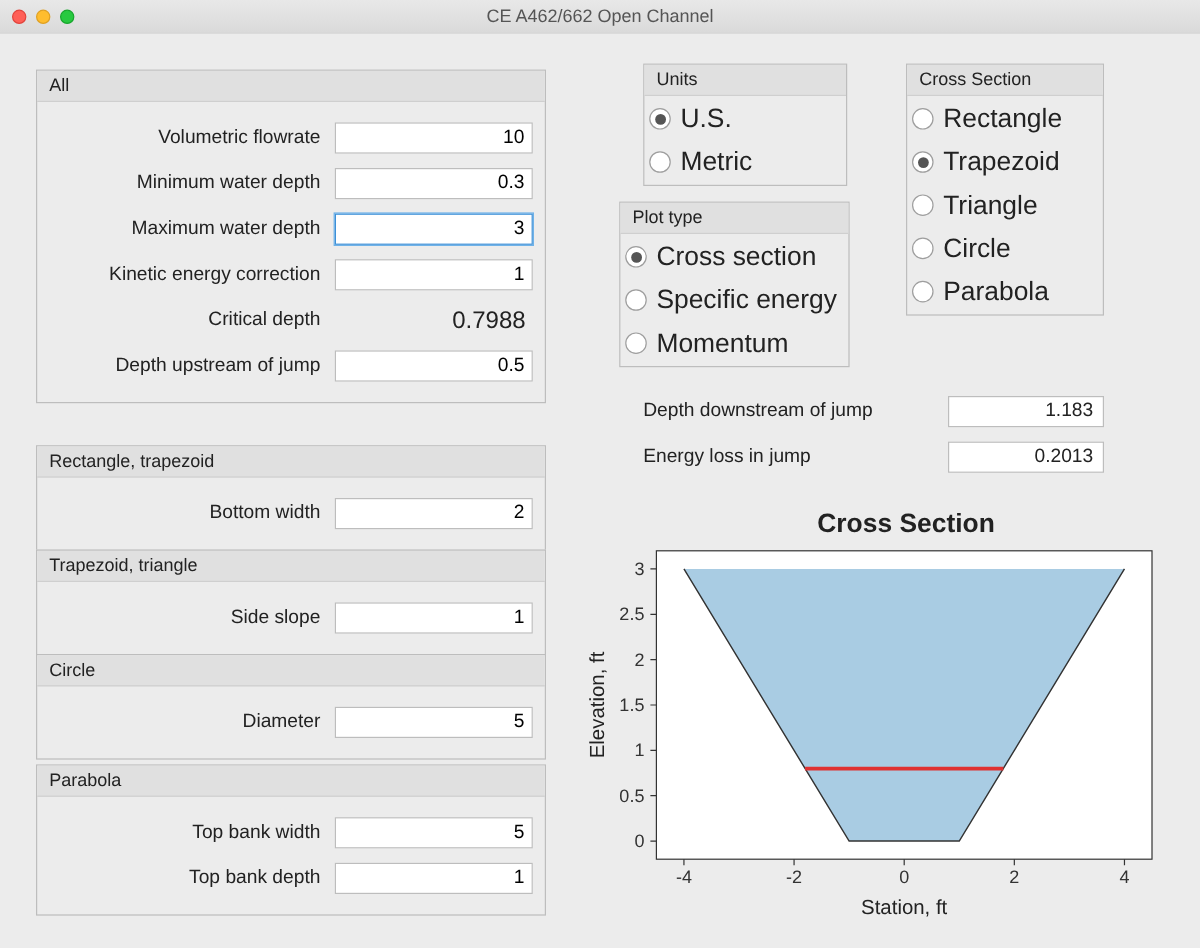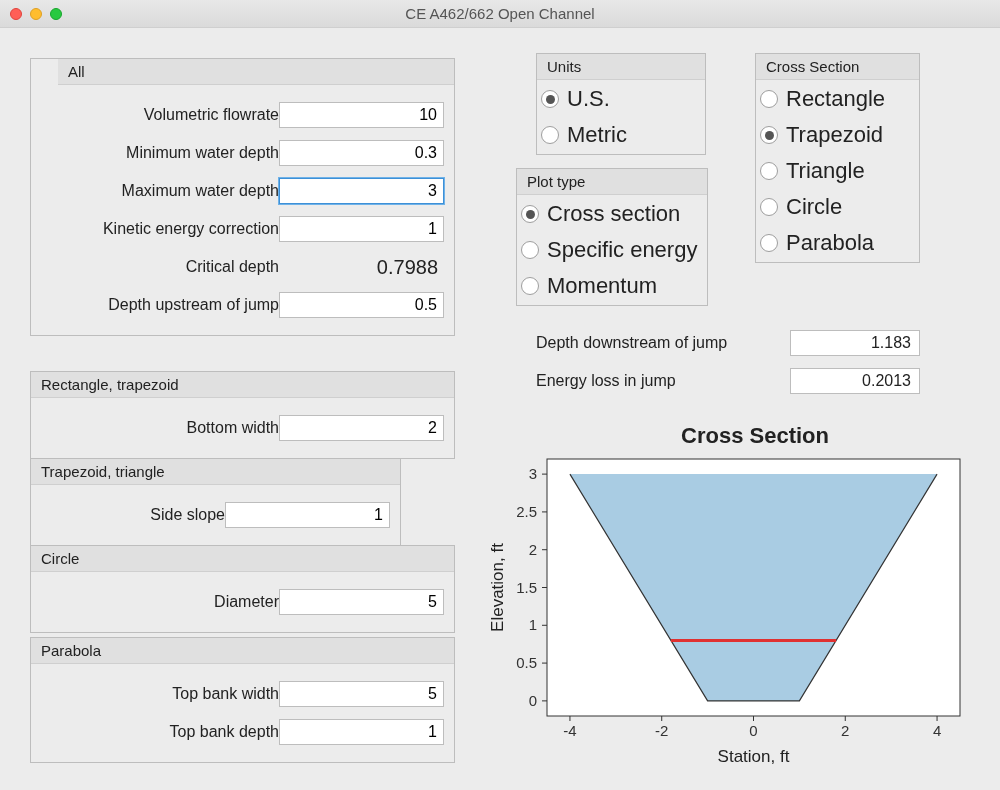--- a/index.html
+++ b/index.html
@@ -46,21 +46,21 @@
   }
   .panel-header {
     background: #E0E0E0;
     border-bottom: 1px solid #CFCFCF;
     padding: 4px 10px;
     font-size: 15px;
   }
   .panel-body { padding: 8px 10px; }
   .row {
     display: flex; align-items: center; justify-content: flex-start;
-    gap: 0; margin: 6px 0; height: 32px;
+    gap: 12px; margin: 6px 0; height: 32px;
   }
   .row label { flex: 1; text-align: right; font-size: 16px; }
   .row input[type=text] {
     width: 165px; height: 26px;
     border: 1px solid #BDBDBD;
     background: #fff;
     font-size: 16px;
     text-align: right;
     padding: 0 6px;
   }
@@ -108,21 +108,21 @@
   <div class="traffic">
     <div class="dot red"></div>
     <div class="dot yellow"></div>
     <div class="dot green"></div>
   </div>
   <div class="title">CE A462/662 Open Channel</div>
 </div>
 
 <div class="content">
 
-  <div class="panel" style="left:30px; top:30px; width:425px;padding-left:27px;">
+  <div class="panel" style="left:30px; top:30px; width:425px;">
     <div class="panel-header">All</div>
     <div class="panel-body">
       <div class="row">
         <label>Volumetric flowrate</label>
         <input type="text" value="10" style="">
       </div>
       <div class="row">
         <label>Minimum water depth</label>
         <input type="text" value="0.3" style="">
       </div>
@@ -148,21 +148,21 @@
   <div class="panel" style="left:30px; top:343px; width:425px;">
     <div class="panel-header">Rectangle, trapezoid</div>
     <div class="panel-body">
       <div class="row">
         <label>Bottom width</label>
         <input type="text" value="2" style="">
       </div>
     </div>
   </div>
 
-  <div class="panel" style="left:30px; top:430px; width:371px;">
+  <div class="panel" style="left:30px; top:430px; width:425px;">
     <div class="panel-header">Trapezoid, triangle</div>
     <div class="panel-body">
       <div class="row">
         <label>Side slope</label>
         <input type="text" value="1" style="">
       </div>
     </div>
   </div>
 
   <div class="panel" style="left:30px; top:517px; width:425px;">

